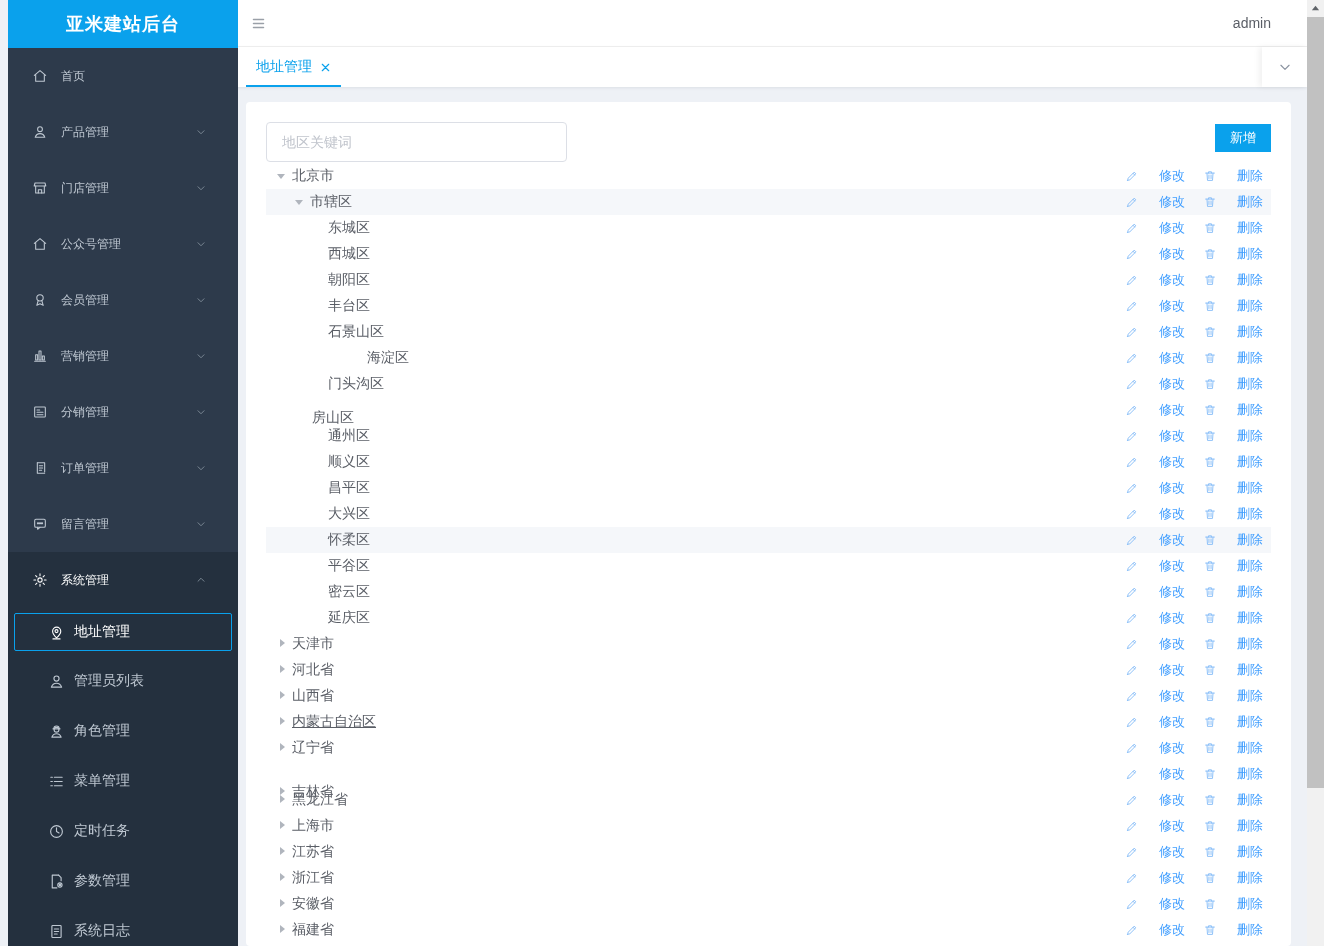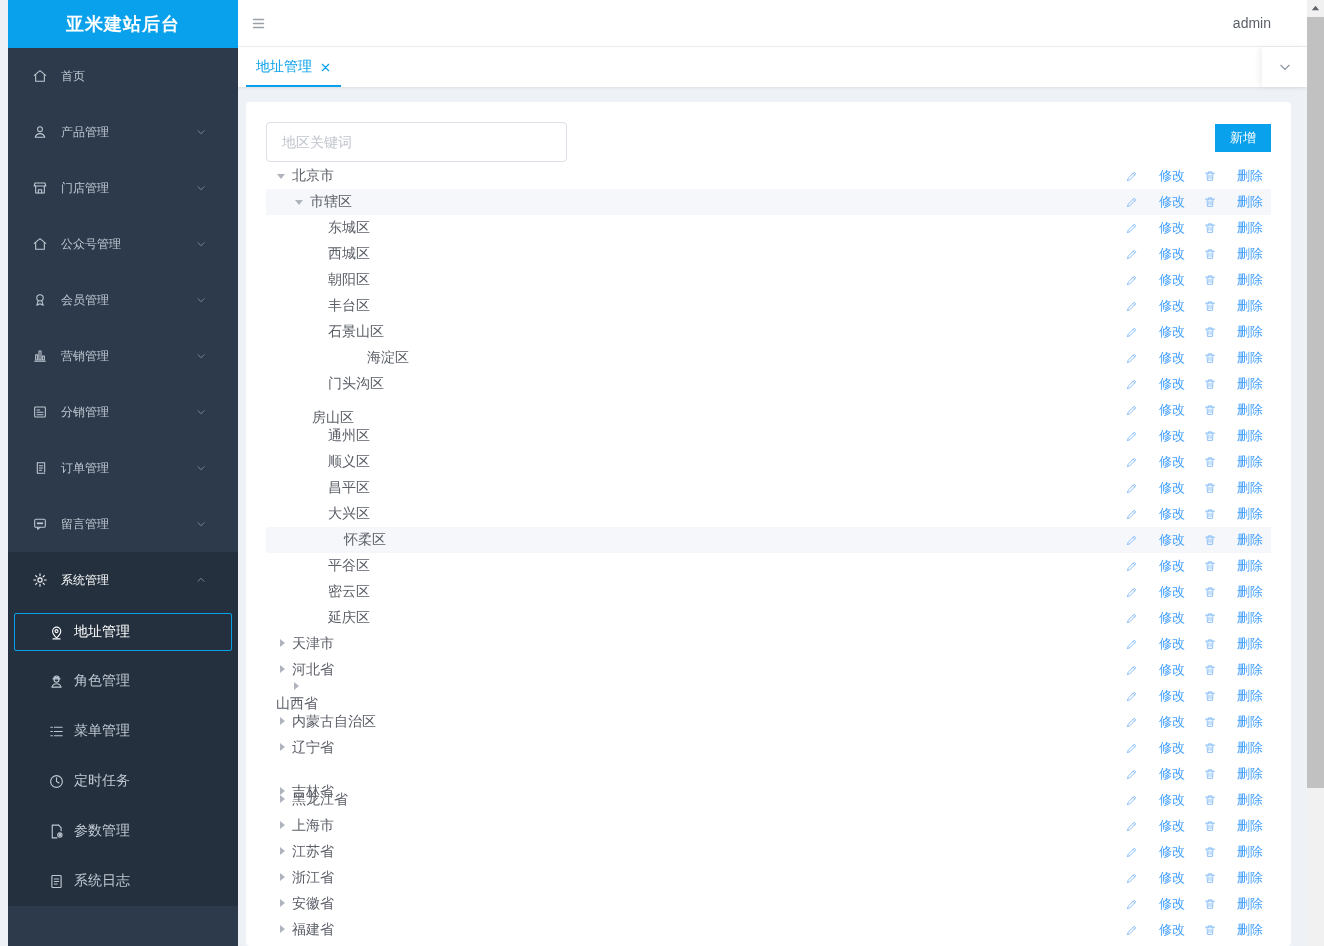--- a/index.html
+++ b/index.html
@@ -215,20 +215,29 @@
               <path d="M12 19.5s-5.5-5.2-5.5-9.3A5.5 5.5 0 0 1 18 10.2c0 4.1-6 9.3-6 9.3z"></path>
               <circle cx="12" cy="10" r="2.1"></circle>
               <path d="M7 21h10"></path>
             </svg>
           </span>
           <span>地址管理</span>
         </div>
         <div class="sub-item">
           <span class="icon">
             <svg viewBox="0 0 24 24" fill="none" stroke="currentColor" stroke-width="1.6" stroke-linecap="round" stroke-linejoin="round">
+              <circle cx="12" cy="7.8" r="3.6"></circle>
+              <path d="M4.8 20c1.2-3.9 3.9-5.6 7.2-5.6s6 1.7 7.2 5.6z"></path>
+            </svg>
+          </span>
+          <span>管理员列表</span>
+        </div>
+        <div class="sub-item">
+          <span class="icon">
+            <svg viewBox="0 0 24 24" fill="none" stroke="currentColor" stroke-width="1.6" stroke-linecap="round" stroke-linejoin="round">
               <circle cx="12" cy="9.5" r="3.4"></circle>
               <path d="M5.5 20c1-3.4 3.4-4.9 6.5-4.9s5.5 1.5 6.5 4.9z"></path>
               <path d="M8.3 7.8c0-2 1.6-3.6 3.7-3.6s3.7 1.6 3.7 3.6M7 8.2h10"></path>
             </svg>
           </span>
           <span>角色管理</span>
         </div>
         <div class="sub-item">
           <span class="icon">
             <svg viewBox="0 0 24 24" fill="none" stroke="currentColor" stroke-width="1.6" stroke-linecap="round" stroke-linejoin="round">
@@ -690,21 +699,21 @@
                     <path d="M9.5 7V4.8h5V7"></path>
                     <path d="M6.8 7l.9 12.5h8.6L17.2 7"></path>
                     <path d="M10.2 10.3v6M13.8 10.3v6"></path>
                   </svg>
                 </span>
                 <span>删除</span>
               </span>
             </div>
           </div>
           <div class="tree-row hl">
-            <div class="node" style="padding-left: 44px; gap: 16px;">
+            <div class="node" style="padding-left: 44px;">
               <span class="caret"></span>
               <span class="node-label">怀柔区</span>
             </div>
             <div class="row-actions">
               <span class="action">
                 <span class="icon">
                   <svg viewBox="0 0 24 24" fill="none" stroke="currentColor" stroke-width="1.6" stroke-linecap="round" stroke-linejoin="round">
                     <path d="M4.5 19.5l1-3.8L15.8 5.4l2.8 2.8L8.3 18.5l-3.8 1z"></path>
                     <path d="M13.8 7.4l2.8 2.8"></path>
                   </svg>
@@ -858,21 +867,21 @@
                     <path d="M9.5 7V4.8h5V7"></path>
                     <path d="M6.8 7l.9 12.5h8.6L17.2 7"></path>
                     <path d="M10.2 10.3v6M13.8 10.3v6"></path>
                   </svg>
                 </span>
                 <span>删除</span>
               </span>
             </div>
           </div>
           <div class="tree-row">
-            <div class="node" style="padding-left: 8px; flex-direction: column;">
+            <div class="node" style="padding-left: 8px;">
               <span class="caret right"></span>
               <span class="node-label">山西省</span>
             </div>
             <div class="row-actions">
               <span class="action">
                 <span class="icon">
                   <svg viewBox="0 0 24 24" fill="none" stroke="currentColor" stroke-width="1.6" stroke-linecap="round" stroke-linejoin="round">
                     <path d="M4.5 19.5l1-3.8L15.8 5.4l2.8 2.8L8.3 18.5l-3.8 1z"></path>
                     <path d="M13.8 7.4l2.8 2.8"></path>
                   </svg>
@@ -886,21 +895,21 @@
                     <path d="M9.5 7V4.8h5V7"></path>
                     <path d="M6.8 7l.9 12.5h8.6L17.2 7"></path>
                     <path d="M10.2 10.3v6M13.8 10.3v6"></path>
                   </svg>
                 </span>
                 <span>删除</span>
               </span>
             </div>
           </div>
           <div class="tree-row">
-            <div class="node" style="padding-left: 8px;">
+            <div class="node" style="padding-left: 8px; text-decoration: underline;">
               <span class="caret right"></span>
               <span class="node-label">内蒙古自治区</span>
             </div>
             <div class="row-actions">
               <span class="action">
                 <span class="icon">
                   <svg viewBox="0 0 24 24" fill="none" stroke="currentColor" stroke-width="1.6" stroke-linecap="round" stroke-linejoin="round">
                     <path d="M4.5 19.5l1-3.8L15.8 5.4l2.8 2.8L8.3 18.5l-3.8 1z"></path>
                     <path d="M13.8 7.4l2.8 2.8"></path>
                   </svg>

